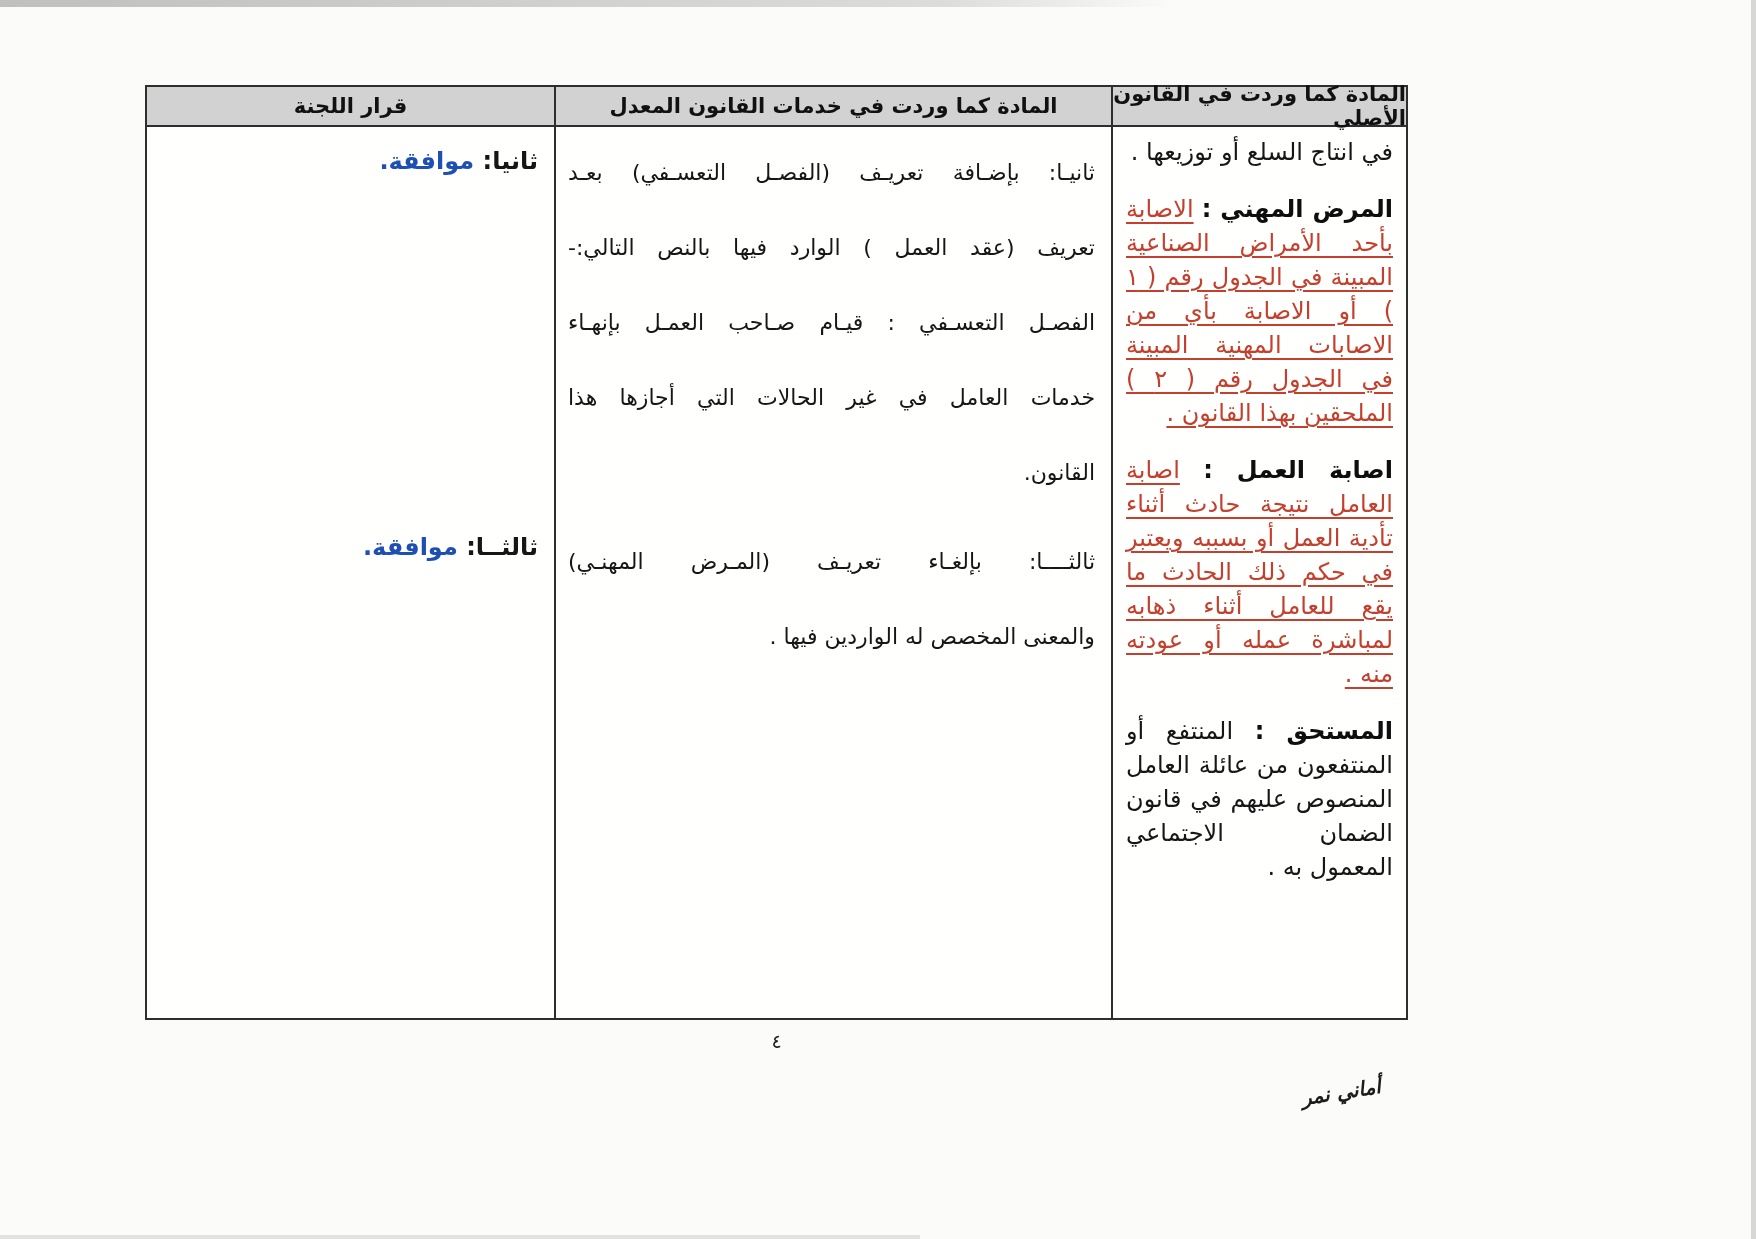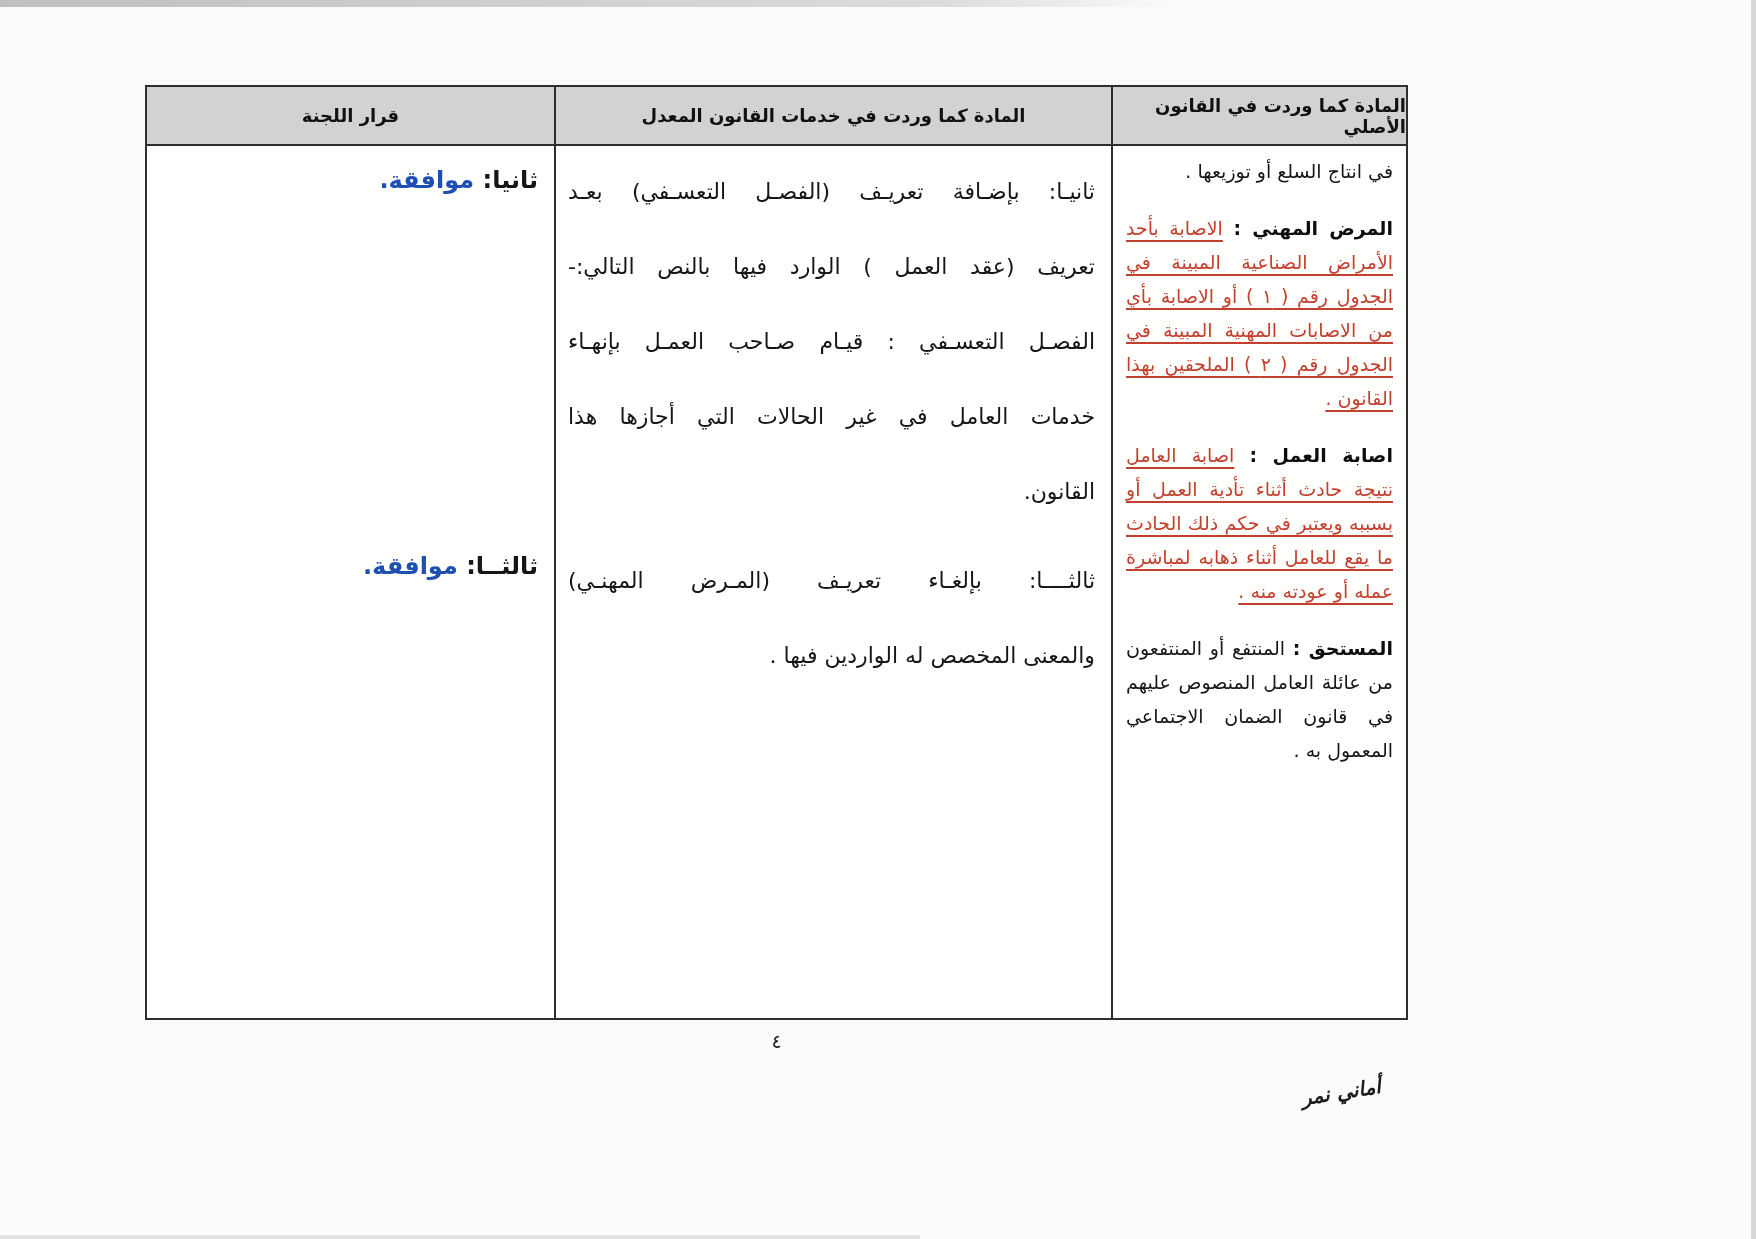--- a/index.html
+++ b/index.html
@@ -19,28 +19,28 @@
 
   .doc-table{
     position:absolute;top:85px;left:145px;width:1263px;height:935px;
     display:flex;direction:rtl;border:2px solid #2e2e2e;background:#fffffe;
   }
   .col{display:flex;flex-direction:column;}
   .col-original{width:295px;border-left:2px solid #2e2e2e;}
   .col-amended{width:557px;border-left:2px solid #2e2e2e;}
   .col-decision{flex:1;}
   .col-header{
-    height:59px;background:#d2d2d2;border-bottom:2px solid #2e2e2e;
+    height:40px;background:#d2d2d2;border-bottom:2px solid #2e2e2e;
     display:flex;align-items:center;justify-content:center;
-    font-weight:bold;font-size:18px;color:#111;
+    font-weight:bold;font-size:21px;color:#111;
   }
   .col-body{flex:1;overflow:hidden;}
 
   
-  .original-body{padding:8px 13px 0 13px;font-size:19px;line-height:34px;text-align:justify;}
+  .original-body{padding:8px 13px 0 13px;font-size:24px;line-height:34px;text-align:justify;}
   .op{margin-bottom:23px;}
   .op-label{font-weight:bold;color:#0e0e0e;}
   .red{
     color:#c4402e;
     text-decoration:underline;
     text-decoration-color:#c4402e;
     text-decoration-thickness:1.5px;
     text-underline-offset:5px;
   }
 

